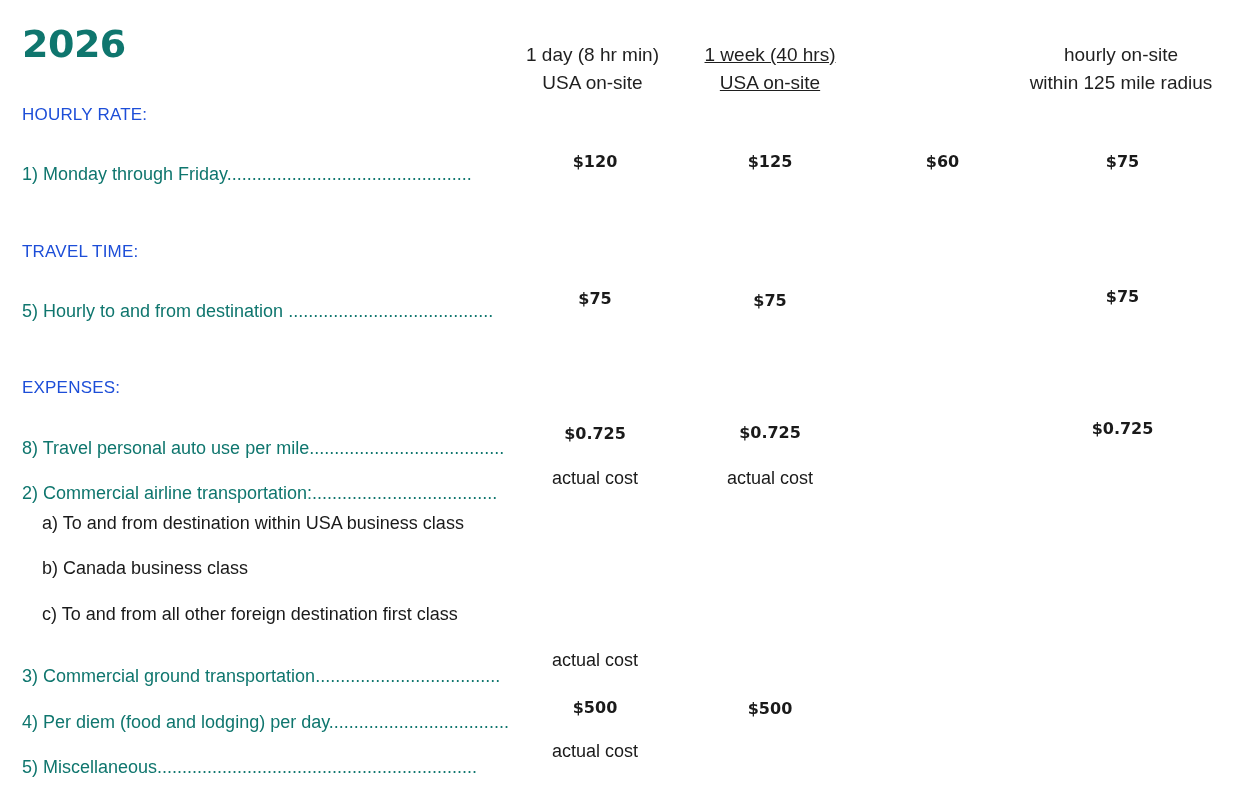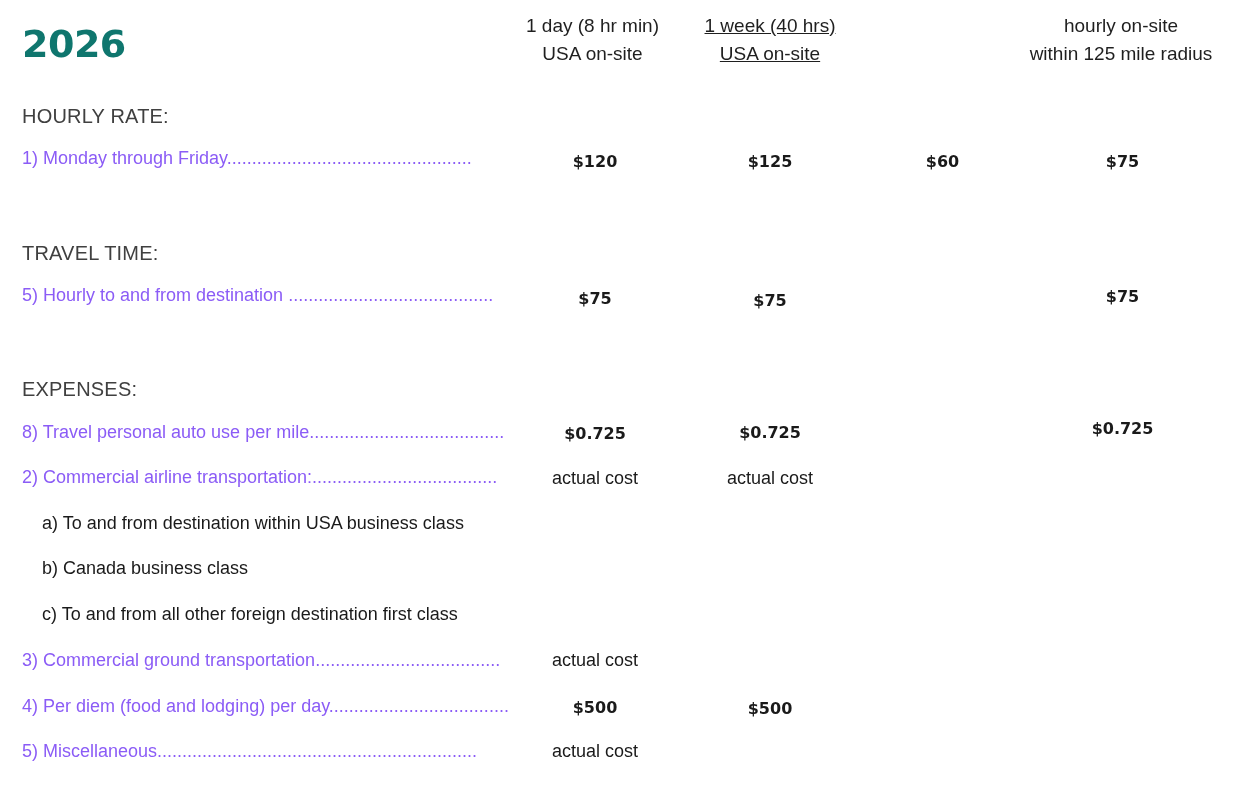--- a/index.html
+++ b/index.html
@@ -34,46 +34,48 @@
   }
 
   
   .col-head {
     position: absolute;
     text-align: center;
     font-size: 19px;
     color: #1f1f1f;
     line-height: 1.45;
     font-family: "Liberation Sans", sans-serif;
+    margin-top: 29px;
   }
   .col-head .l1 { display: block; white-space: nowrap; }
   .col-head .l2 { display: block; white-space: nowrap; }
 
   .col-head.c1 { left: 460px; top: 12px; width: 265px; }
   .col-head.c2 { left: 655px; top: 12px; width: 230px; text-decoration: underline; }
   .col-head.c3 { left: 845px; top: 12px; width: 225px; }
   .col-head.c4 { left: 1000px; top: 12px; width: 242px; }
 
   
   .section-label {
     position: absolute;
     left: 22px;
-    font-size: 20px;
-    color: #404040;
+    font-size: 17px;
+    color: #1d4ed8;
     letter-spacing: 0.2px;
     white-space: nowrap;
   }
 
   
   .row-label {
     position: absolute;
     left: 22px;
     font-size: 18px;
-    color: #8b5cf6;
+    color: #0f766e;
     white-space: nowrap;
+    margin-top: 16px;
   }
   .row-sub {
     position: absolute;
     left: 42px;
     font-size: 18px;
     color: #1a1a1a;
     white-space: nowrap;
   }
 
   

